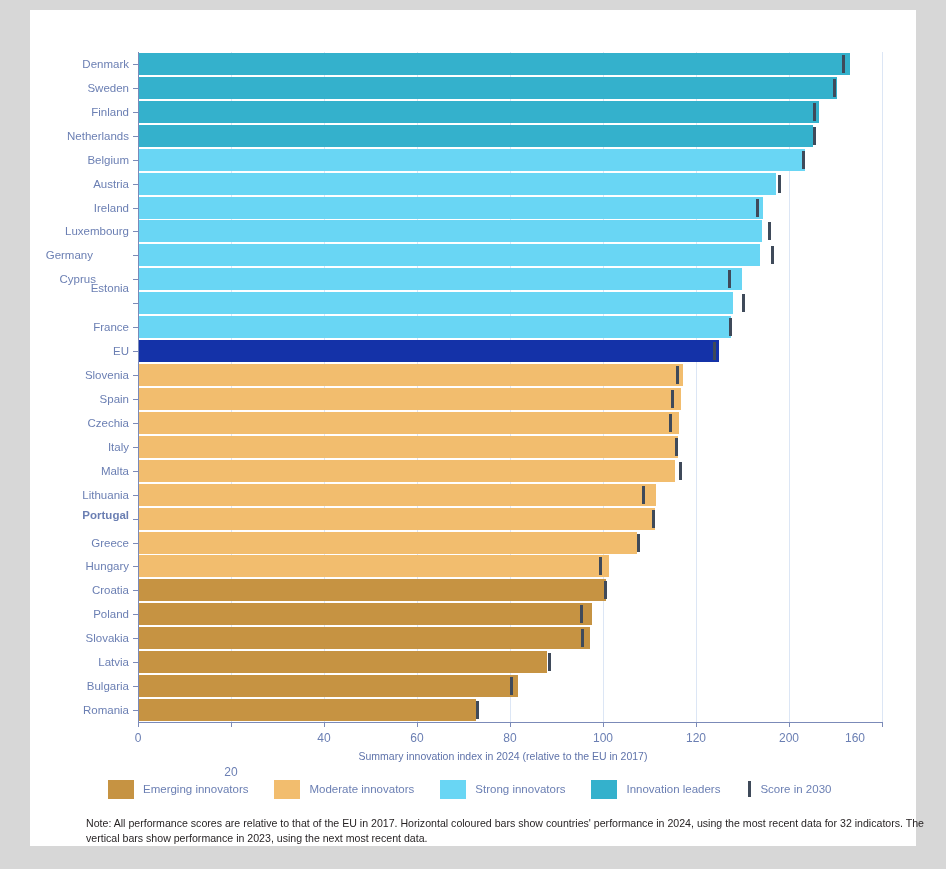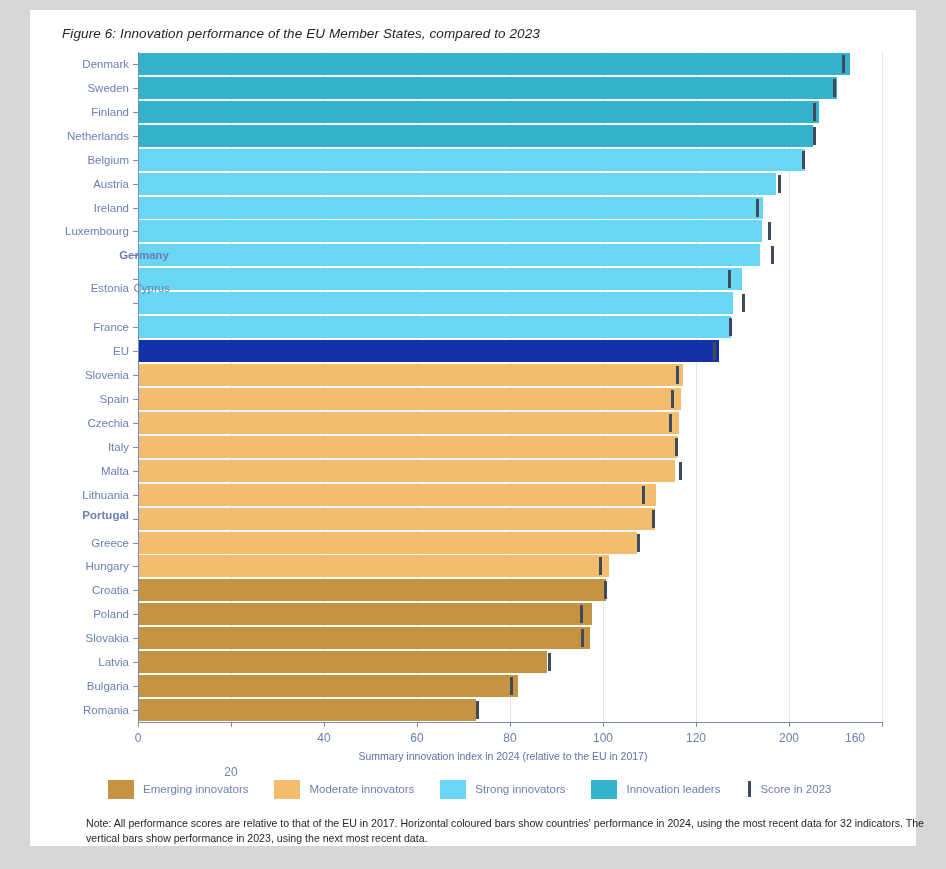--- a/index.html
+++ b/index.html
@@ -72,21 +72,20 @@
   #note{
     position:absolute;left:56px;top:806px;width:862px;
     font-size:10.6px;line-height:15px;color:#231f20;
   }
 </style>
 </head>
 <body>
 
 <div id="card">
 
-  <div id="fig-title">Figure 6: Innovation performance of the EU Member States, compared to 2023</div>
 
   <div id="plot">
     <div id="plotinner">
         <div class="gridline" style="left: 93px; background: rgb(220, 230, 245);"></div>
         <div class="gridline" style="left: 186px; background: rgb(220, 230, 245);"></div>
         <div class="gridline" style="left: 279px; background: rgb(220, 230, 245);"></div>
         <div class="gridline" style="left: 372px; background: rgb(220, 230, 245);"></div>
         <div class="gridline" style="left: 465px; background: rgb(220, 230, 245);"></div>
         <div class="gridline" style="left: 558px; background: rgb(220, 230, 245);"></div>
         <div class="gridline" style="left: 651px; background: rgb(220, 230, 245);"></div>
@@ -242,21 +241,21 @@
       <div class="lg-item">
         <div class="lg-swatch" style="background: rgb(105, 214, 244);"></div>
         <span class="lg-text" style="color: rgb(107, 127, 179);">Strong innovators</span>
       </div>
       <div class="lg-item">
         <div class="lg-swatch" style="background: rgb(52, 177, 204);"></div>
         <span class="lg-text" style="color: rgb(107, 127, 179);">Innovation leaders</span>
       </div>
       <div class="lg-item">
         <div class="lg-bar" style="background: rgb(63, 74, 90);"></div>
-        <span class="lg-text" style="color: rgb(107, 127, 179);">Score in 2023</span>
+        <span class="lg-text" style="color: rgb(107, 127, 179);">Score in 2030</span>
       </div>
     </div>
 
   <div id="note">Note: All performance scores are relative to that of the EU in 2017. Horizontal coloured bars show countries' performance in 2024, using the most recent data for 32 indicators. The vertical bars show performance in 2023, using the next most recent data.</div>
 
 <div class="ytick" style="left: 103px; top: 53.9643px; background: rgb(123, 138, 184);"></div>
     <div class="ylabel" style="right: 787px; top: 42.9643px; color: rgb(107, 127, 179);">Denmark</div>
     <div class="ytick" style="left: 103px; top: 77.8929px; background: rgb(123, 138, 184);"></div>
     <div class="ylabel" style="right: 787px; top: 66.8929px; color: rgb(107, 127, 179);">Sweden</div>
     <div class="ytick" style="left: 103px; top: 101.821px; background: rgb(123, 138, 184);"></div>
@@ -265,23 +264,23 @@
     <div class="ylabel" style="right: 787px; top: 114.75px; color: rgb(107, 127, 179);">Netherlands</div>
     <div class="ytick" style="left: 103px; top: 149.679px; background: rgb(123, 138, 184);"></div>
     <div class="ylabel" style="right: 787px; top: 138.679px; color: rgb(107, 127, 179);">Belgium</div>
     <div class="ytick" style="left: 103px; top: 173.607px; background: rgb(123, 138, 184);"></div>
     <div class="ylabel" style="right: 787px; top: 162.607px; color: rgb(107, 127, 179);">Austria</div>
     <div class="ytick" style="left: 103px; top: 197.536px; background: rgb(123, 138, 184);"></div>
     <div class="ylabel" style="right: 787px; top: 186.536px; color: rgb(107, 127, 179);">Ireland</div>
     <div class="ytick" style="left: 103px; top: 221.464px; background: rgb(123, 138, 184);"></div>
     <div class="ylabel" style="right: 787px; top: 210.464px; color: rgb(107, 127, 179);">Luxembourg</div>
     <div class="ytick" style="left: 103px; top: 245.393px; background: rgb(123, 138, 184);"></div>
-    <div class="ylabel" style="right: 747px; top: 234.393px; color: rgb(107, 127, 179); font-weight: bold;">Germany</div>
+    <div class="ylabel" style="right: 823px; top: 234.393px; color: rgb(107, 127, 179);">Germany</div>
     <div class="ytick" style="left: 103px; top: 269.321px; background: rgb(123, 138, 184);"></div>
-    <div class="ylabel" style="right: 746px; top: 258.321px; color: rgb(107, 127, 179); margin-top: 9px;">Cyprus</div>
+    <div class="ylabel" style="right: 820px; top: 258.321px; color: rgb(107, 127, 179);">Cyprus</div>
     <div class="ytick" style="left: 103px; top: 293.25px; background: rgb(123, 138, 184);"></div>
     <div class="ylabel" style="right: 787px; top: 267px; color: rgb(107, 127, 179);">Estonia</div>
     <div class="ytick" style="left: 103px; top: 317.179px; background: rgb(123, 138, 184);"></div>
     <div class="ylabel" style="right: 787px; top: 306.179px; color: rgb(107, 127, 179);">France</div>
     <div class="ytick" style="left: 103px; top: 341.107px; background: rgb(123, 138, 184);"></div>
     <div class="ylabel" style="right: 787px; top: 330.107px; color: rgb(107, 127, 179);">EU</div>
     <div class="ytick" style="left: 103px; top: 365.036px; background: rgb(123, 138, 184);"></div>
     <div class="ylabel" style="right: 787px; top: 354.036px; color: rgb(107, 127, 179);">Slovenia</div>
     <div class="ytick" style="left: 103px; top: 388.964px; background: rgb(123, 138, 184);"></div>
     <div class="ylabel" style="right: 787px; top: 377.964px; color: rgb(107, 127, 179);">Spain</div>

